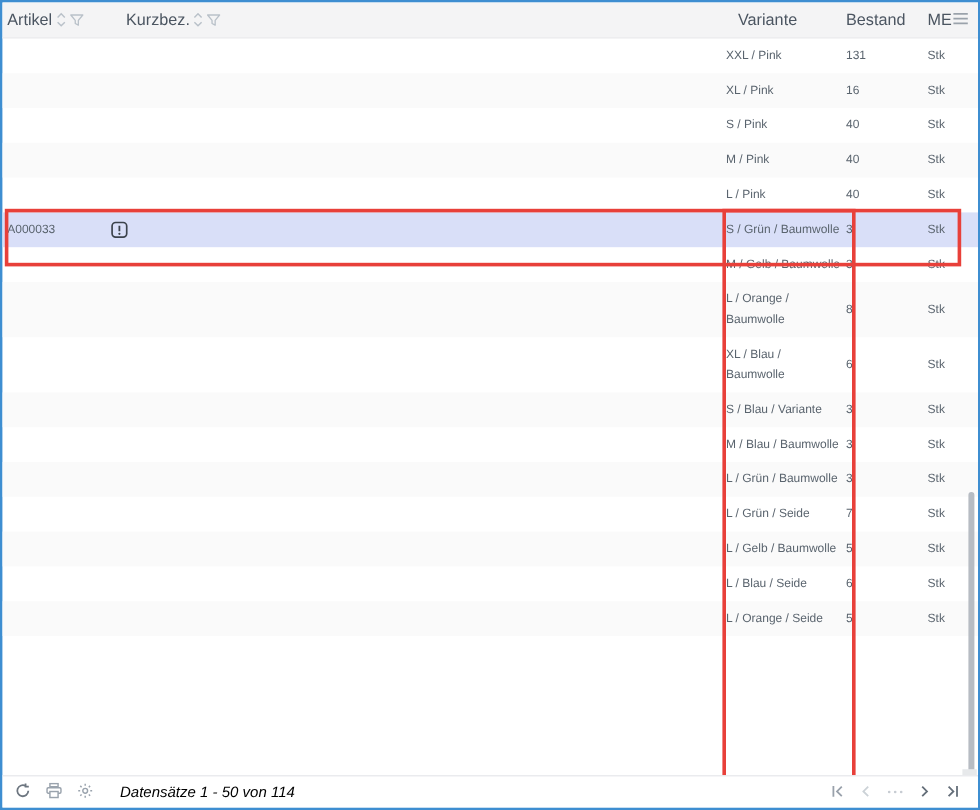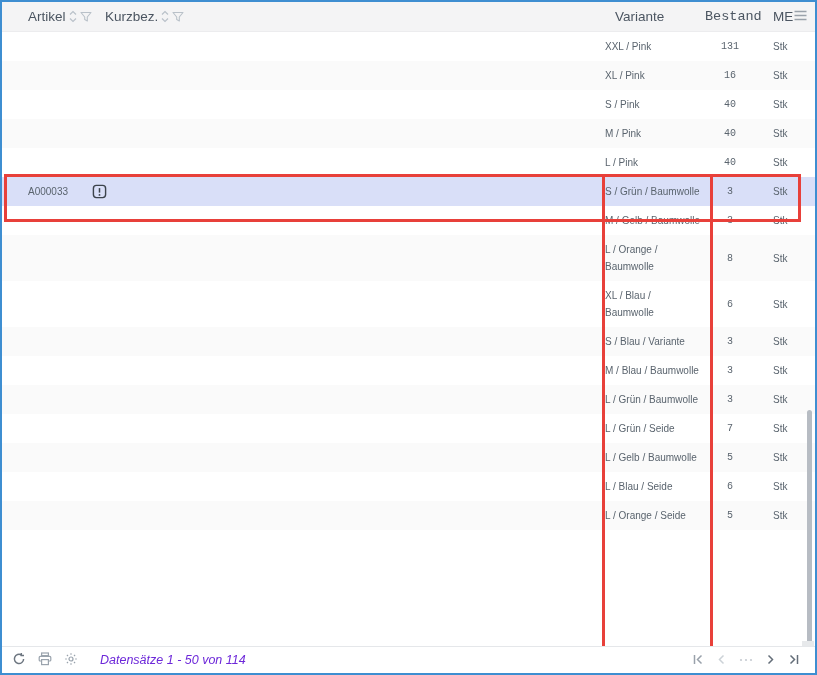--- a/index.html
+++ b/index.html
@@ -6,24 +6,24 @@
     --frame:#3e8ed1; --header-bg:#f4f4f5; --sel:#d9dff8; --red:#e8403a;
     --alt:#fafafa; --txt:#5a646e; --hdr-txt:#4b5561; --icon-gray:#9aa3ad;
   }
   html,body{margin:0;padding:0;background:#fff;}
   .frame{position:relative;width:817px;height:675px;box-sizing:border-box;
     border:2px solid var(--frame);background:#fff;overflow:hidden;
     font-family:"Liberation Sans",sans-serif;color:var(--txt);}
   
   .thead{display:flex;align-items:center;height:30px;background:var(--header-bg);
     font-size:13.5px;color:var(--hdr-txt);box-sizing:border-box;border-bottom:1px solid #ececee;}
-  .c1{width:88px;padding-left:26px;box-sizing:border-box;flex-shrink:0;}
+  .c1{width:88px;padding-left:4px;box-sizing:border-box;flex-shrink:0;}
   .c2{flex:1;min-width:0;}
   .c3{width:112px;box-sizing:border-box;flex-shrink:0;}
-  .c4{width:50px;text-align:center;flex-shrink:0;font-family:Liberation Mono, monospace;}
+  .c4{width:50px;text-align:left;flex-shrink:0;}
   .c5{width:30px;padding-left:18px;box-sizing:border-box;flex-shrink:0;}
   .c6{width:30px;display:flex;justify-content:center;flex-shrink:0;}
   .thead .c1,.thead .c2{display:flex;align-items:center;gap:3px;}
   .thead .c2{padding-left:15px;}
   .thead .c3{padding-left:22px;}
   .hicon{display:inline-flex;align-items:center;}
   
   .tbody{font-size:10px;}
   .row{display:flex;align-items:center;min-height:29px;padding:6px 0;box-sizing:border-box;}
   .row:nth-child(even){background:var(--alt);}
@@ -37,21 +37,21 @@
   .ann-row{left:2px;top:172px;width:797px;height:48px;}
   .ann-col{left:600px;top:172px;width:111px;height:477px;}
   
   .sb-thumb{position:absolute;right:3px;top:408px;width:5px;height:246px;background:#b7bcc3;border-radius:3px;z-index:4;}
   .sb-corner{position:absolute;right:1px;top:639px;width:12px;height:10px;background:#e7e9eb;z-index:6;}
   
   .tfoot{position:absolute;left:0;bottom:0;width:100%;height:27px;box-sizing:border-box;
     border-top:1px solid #e5e7ea;background:#fff;display:flex;align-items:center;z-index:7;}
   .tools{display:flex;align-items:center;gap:12px;padding-left:10px;}
   .toolbtn{display:inline-flex;align-items:center;cursor:pointer;background:none;border:none;padding:0;}
-  .status{margin-left:22px;font-size:12.5px;font-style:italic;color:#6d28d9;}
+  .status{margin-left:22px;font-size:12.5px;font-style:italic;color:#000000;}
   .pager{margin-left:auto;display:flex;align-items:center;gap:13px;padding-right:16px;}
   .pagebtn{display:inline-flex;align-items:center;background:none;border:none;padding:0;cursor:pointer;}
 </style>
 </head>
 <body>
 
 <div class="frame">
 
   <div class="thead">
     <div class="c1">

